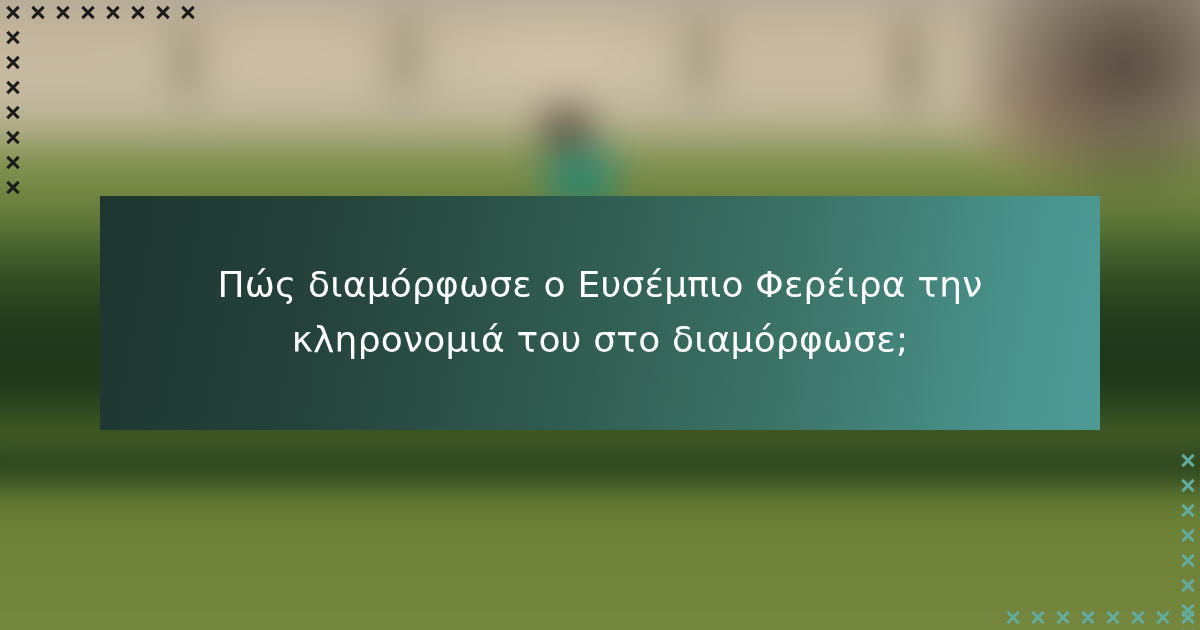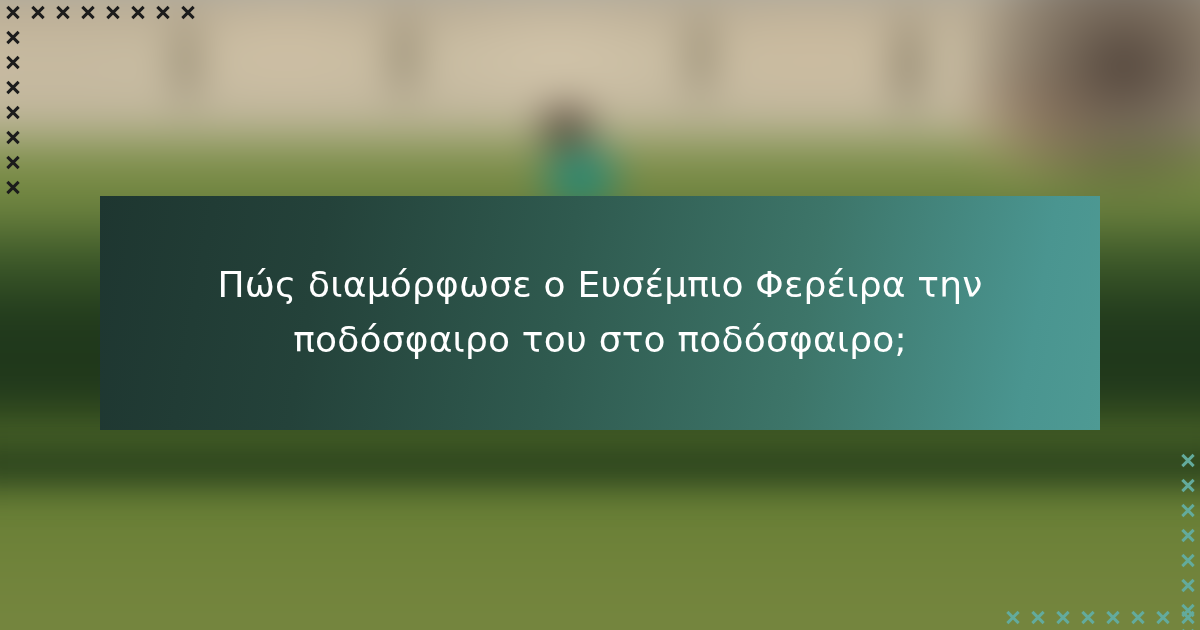--- a/index.html
+++ b/index.html
@@ -200,17 +200,17 @@
       <span class="x-mark"></span>
       <span class="x-mark"></span>
       <span class="x-mark"></span>
       <span class="x-mark"></span>
     </div>
   </div>
 
   <div class="headline-card">
     <h1 class="headline-text">
       <span>Πώς διαμόρφωσε ο Ευσέμπιο Φερέιρα την</span><br>
-      <span>ποδόσφαιρο του στο ποδόσφαιρο;</span>
+      <span>κληρονομιά του στο διαμόρφωσε;</span>
     </h1>
   </div>
 
 </div>
 
 </body></html>

